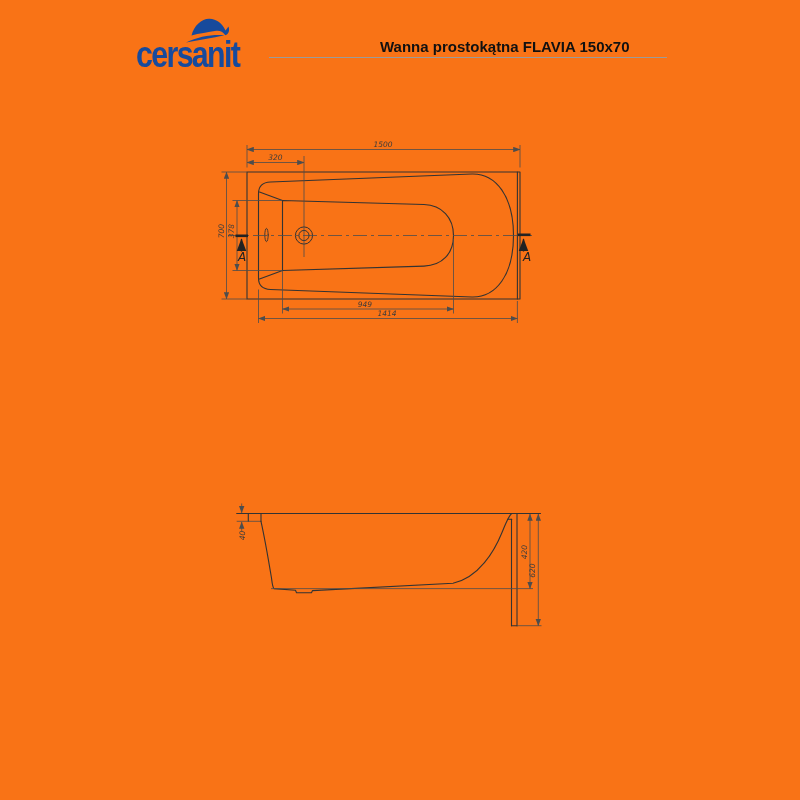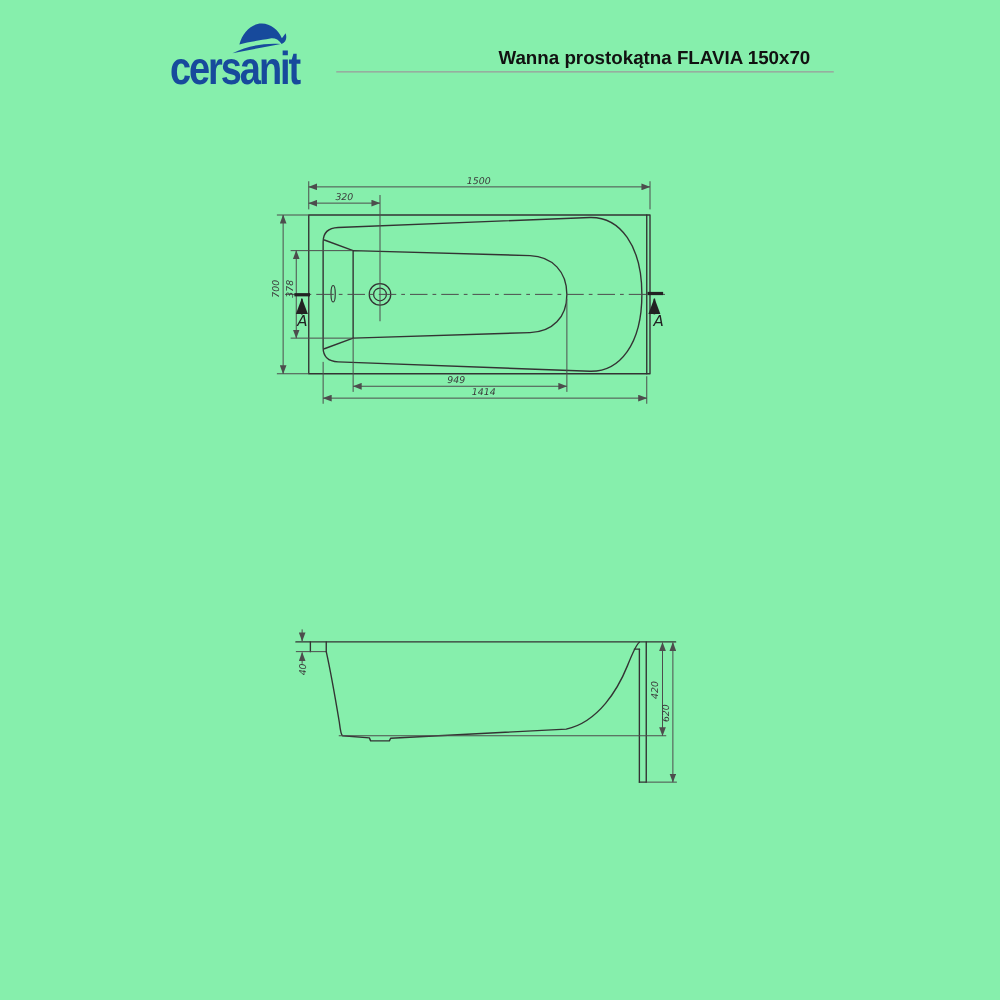--- a/index.html
+++ b/index.html
@@ -1,24 +1,24 @@
 <!DOCTYPE html>
 <html style="--logo-blue: #174a9c;"><head>
 <meta charset="utf-8">
 <style>
   html,body{margin:0;padding:0;background:#fff;}
   body{width:800px;height:800px;position:relative;font-family:"Liberation Sans",sans-serif;overflow:hidden;}
-  .sheet{position:absolute;inset:0;background:#86efac;}
+  .sheet{position:absolute;inset:0;background:#f97316;}
   .logo-wrap{position:absolute;left:136px;top:14px;width:150px;height:60px;}
   .logo-text{position:absolute;left:0;top:22px;font-weight:bold;font-size:37px;line-height:38px;
              letter-spacing:-2px;color:var(--logo-blue,#174a9c);
              transform:scaleX(.82);transform-origin:left center;
              font-family:"Liberation Sans",sans-serif;}
   .dolphin{position:absolute;left:46px;top:0px;}
-  .doc-title{position:absolute;left:380px;top:38px;width:287px;text-align:center;
+  .doc-title{position:absolute;left:380px;top:38px;width:287px;text-align:left;
              font-size:15px;font-weight:bold;color:#111;white-space:nowrap;}
   .title-rule{position:absolute;left:269px;top:57px;width:398px;height:1px;background:#9b9b9b;}
   svg text.dim{font-family:"DejaVu Sans",sans-serif;font-style:italic;font-size:7.5px;fill:#3b3b3b;}
   svg text.sec{font-family:"DejaVu Sans",sans-serif;font-style:italic;font-size:12px;fill:#222;}
   .geo{stroke:#333;stroke-width:1.1;fill:none;stroke-linecap:round;stroke-linejoin:round;}
   .thin{stroke:#4d4d4d;stroke-width:0.8;fill:none;}
   .dimln{stroke:#4d4d4d;stroke-width:0.8;fill:none;}
   .secln{stroke:#222;stroke-width:1.3;fill:none;}
   .sectick{stroke:#222;stroke-width:2.6;fill:none;}
 </style>

